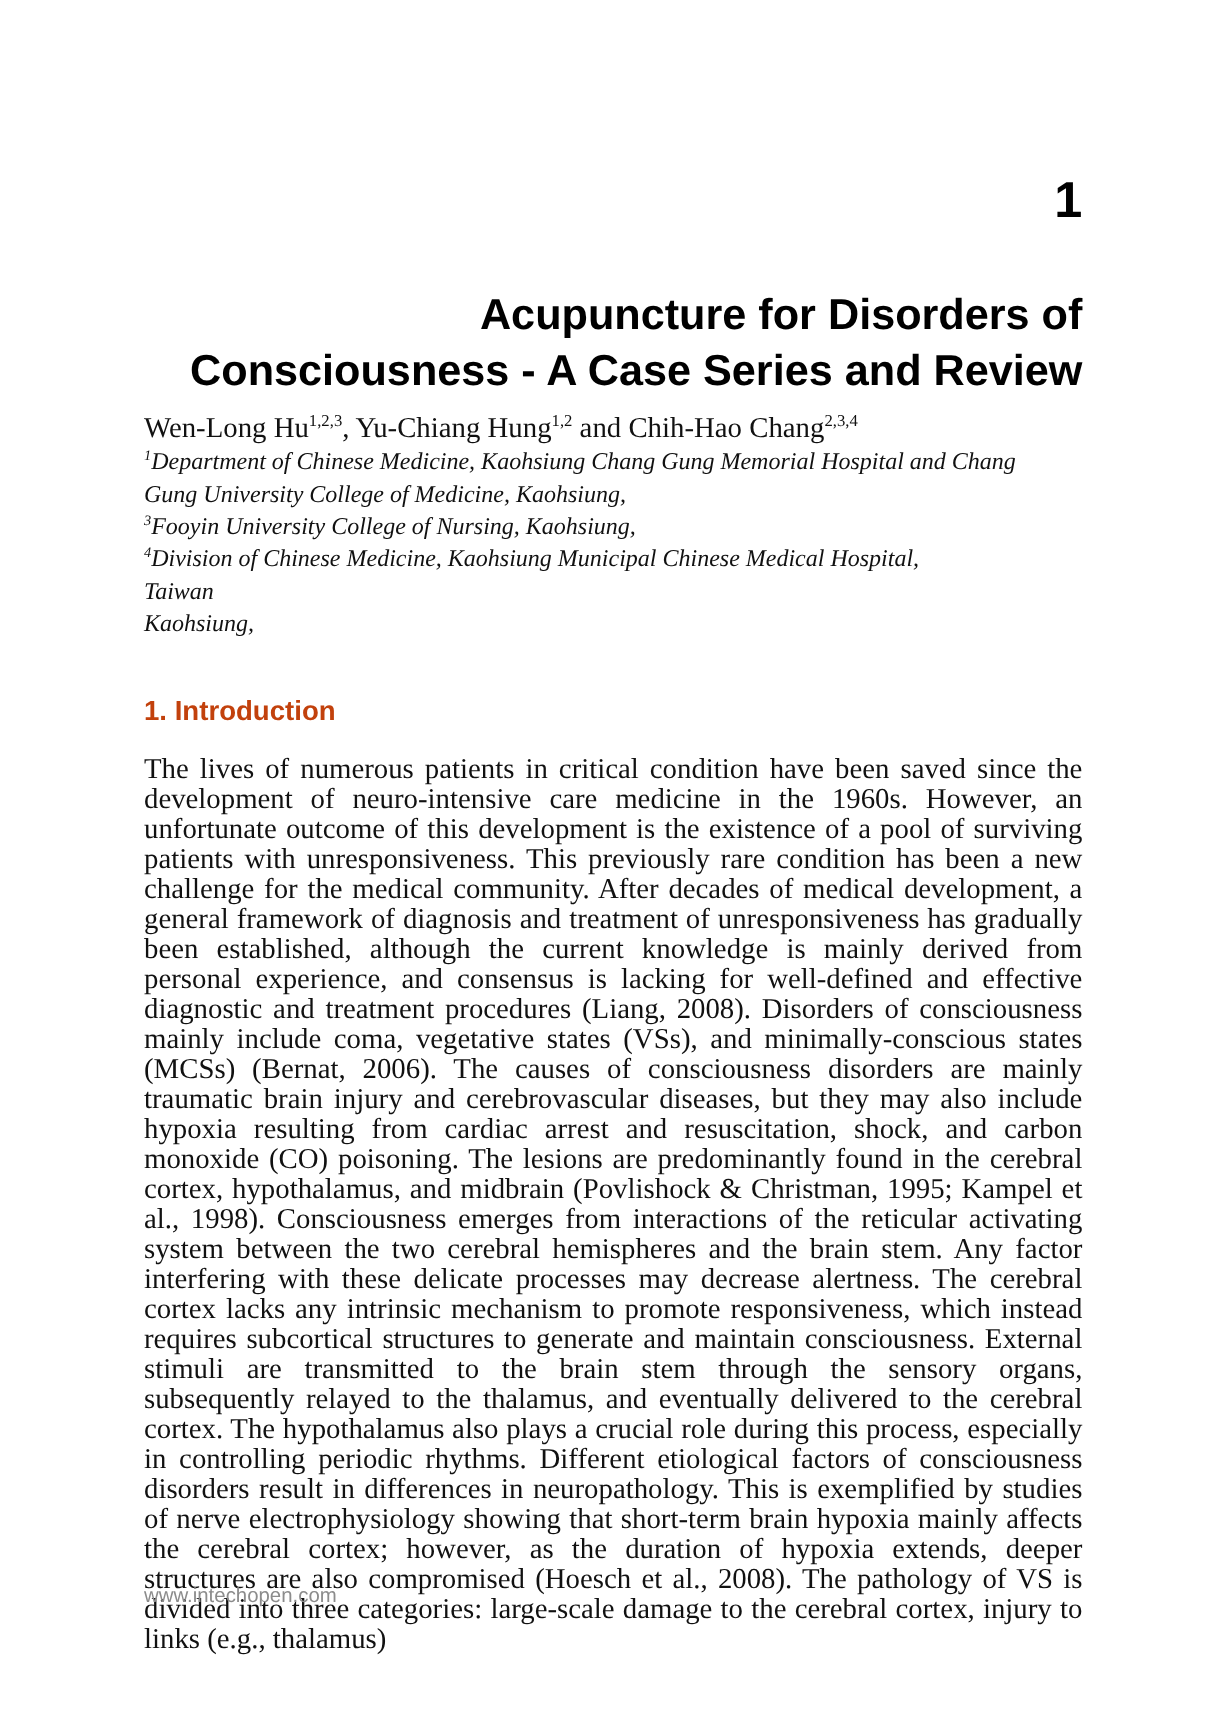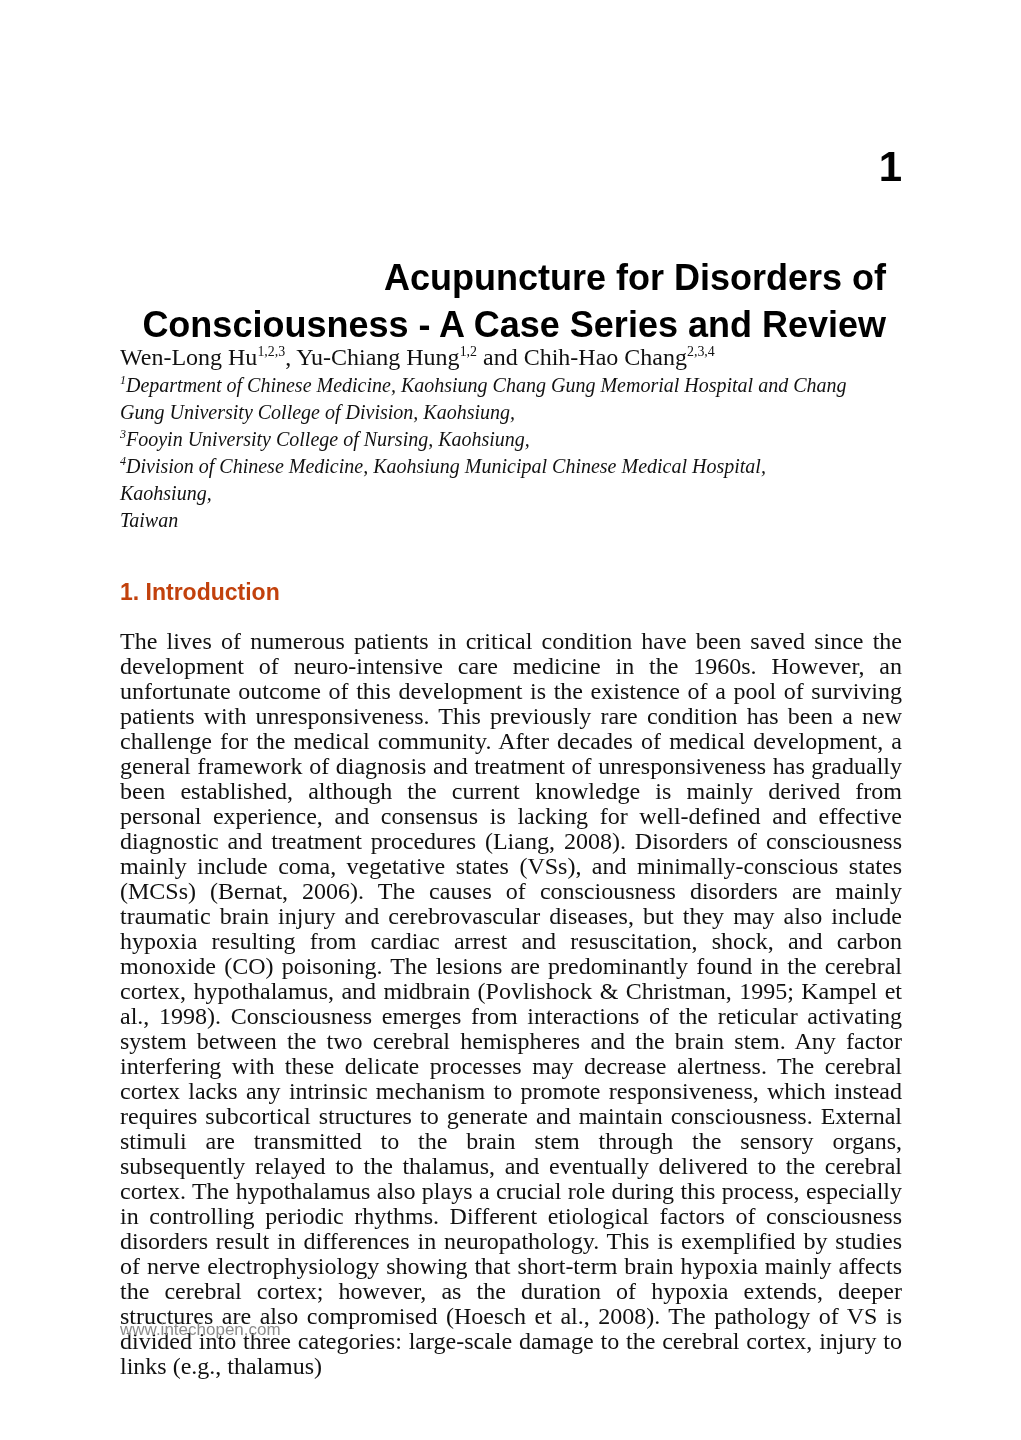--- a/index.html
+++ b/index.html
@@ -22,21 +22,21 @@
     font-family: "Liberation Sans", sans-serif;
     font-weight: bold;
     font-size: 42px;
     color: #000000;
   }
   .title {
     position: absolute;
     top: 238px;
     left: 120px;
     right: 119px;
-    margin: 16px;
+    margin: 0;
     text-align: right;
     font-family: "Liberation Sans", sans-serif;
     font-weight: bold;
     font-size: 36px;
     line-height: 47px;
     color: #000000;
   }
   .byline {
     position: absolute;
     top: 344px;
@@ -106,25 +106,25 @@
 <div class="page">
 
   <div class="page-number">1</div>
 
   <h1 class="title"><span>Acupuncture for Disorders of</span><br><span>Consciousness - A Case Series and Review</span></h1>
 
   <div class="byline"><span>Wen-Long Hu</span><sup>1,2,3</sup><span>, Yu-Chiang Hung</span><sup>1,2</sup><span> and Chih-Hao Chang</span><sup>2,3,4</sup></div>
 
   <div class="affiliations">
     <div class="affil-line"><sup>1</sup><span>Department of Chinese Medicine, Kaohsiung Chang Gung Memorial Hospital and Chang</span></div>
-    <div class="affil-line"><sup></sup><span>Gung University College of Division, Kaohsiung,</span></div>
+    <div class="affil-line"><sup></sup><span>Gung University College of Medicine, Kaohsiung,</span></div>
     <div class="affil-line"><sup>3</sup><span>Fooyin University College of Nursing, Kaohsiung,</span></div>
     <div class="affil-line"><sup>4</sup><span>Division of Chinese Medicine, Kaohsiung Municipal Chinese Medical Hospital,</span></div>
+    <div class="affil-line"><sup></sup><span>Taiwan</span></div>
     <div class="affil-line"><sup></sup><span>Kaohsiung,</span></div>
-    <div class="affil-line"><sup></sup><span>Taiwan</span></div>
   </div>
 
   <h2 class="section-heading">1. Introduction</h2>
 
   <p class="body-text">The lives of numerous patients in critical condition have been saved since the development of neuro-intensive care medicine in the 1960s. However, an unfortunate outcome of this development is the existence of a pool of surviving patients with unresponsiveness. This previously rare condition has been a new challenge for the medical community. After decades of medical development, a general framework of diagnosis and treatment of unresponsiveness has gradually been established, although the current knowledge is mainly derived from personal experience, and consensus is lacking for well-defined and effective diagnostic and treatment procedures (Liang, 2008). Disorders of consciousness mainly include coma, vegetative states (VSs), and minimally-conscious states (MCSs) (Bernat, 2006). The causes of consciousness disorders are mainly traumatic brain injury and cerebrovascular diseases, but they may also include hypoxia resulting from cardiac arrest and resuscitation, shock, and carbon monoxide (CO) poisoning. The lesions are predominantly found in the cerebral cortex, hypothalamus, and midbrain (Povlishock &amp; Christman, 1995; Kampel et al., 1998). Consciousness emerges from interactions of the reticular activating system between the two cerebral hemispheres and the brain stem. Any factor interfering with these delicate processes may decrease alertness. The cerebral cortex lacks any intrinsic mechanism to promote responsiveness, which instead requires subcortical structures to generate and maintain consciousness. External stimuli are transmitted to the brain stem through the sensory organs, subsequently relayed to the thalamus, and eventually delivered to the cerebral cortex. The hypothalamus also plays a crucial role during this process, especially in controlling periodic rhythms. Different etiological factors of consciousness disorders result in differences in neuropathology. This is exemplified by studies of nerve electrophysiology showing that short-term brain hypoxia mainly affects the cerebral cortex; however, as the duration of hypoxia extends, deeper structures are also compromised (Hoesch et al., 2008). The pathology of VS is divided into three categories: large-scale damage to the cerebral cortex, injury to links (e.g., thalamus)</p>
 
   <div class="footer">www.intechopen.com</div>
 
 </div>
 

